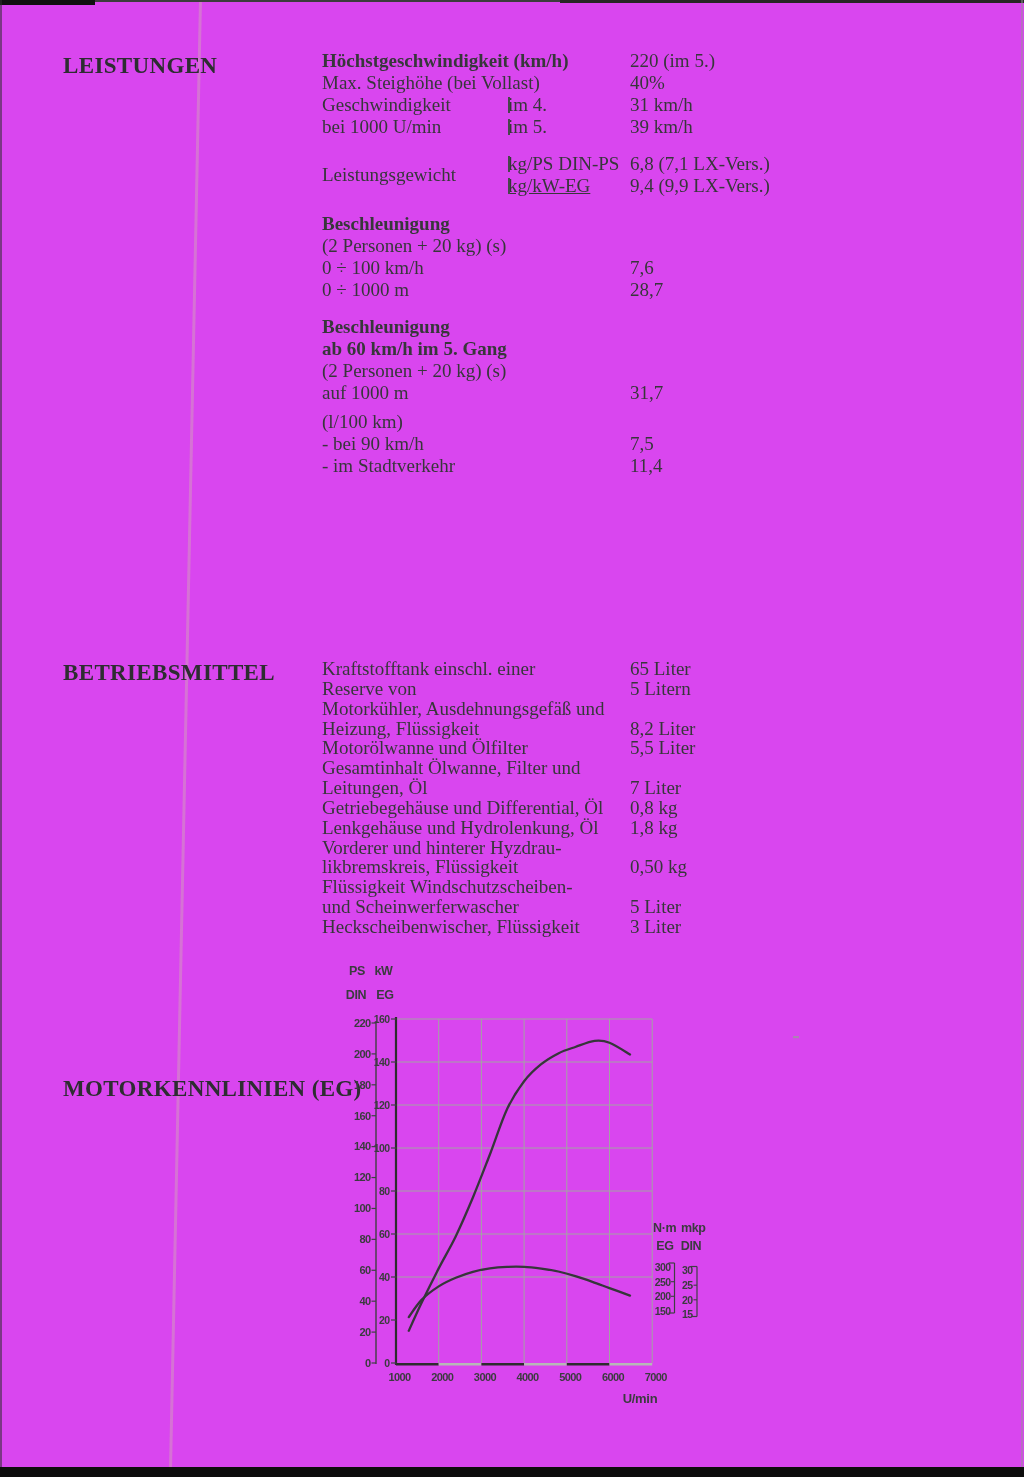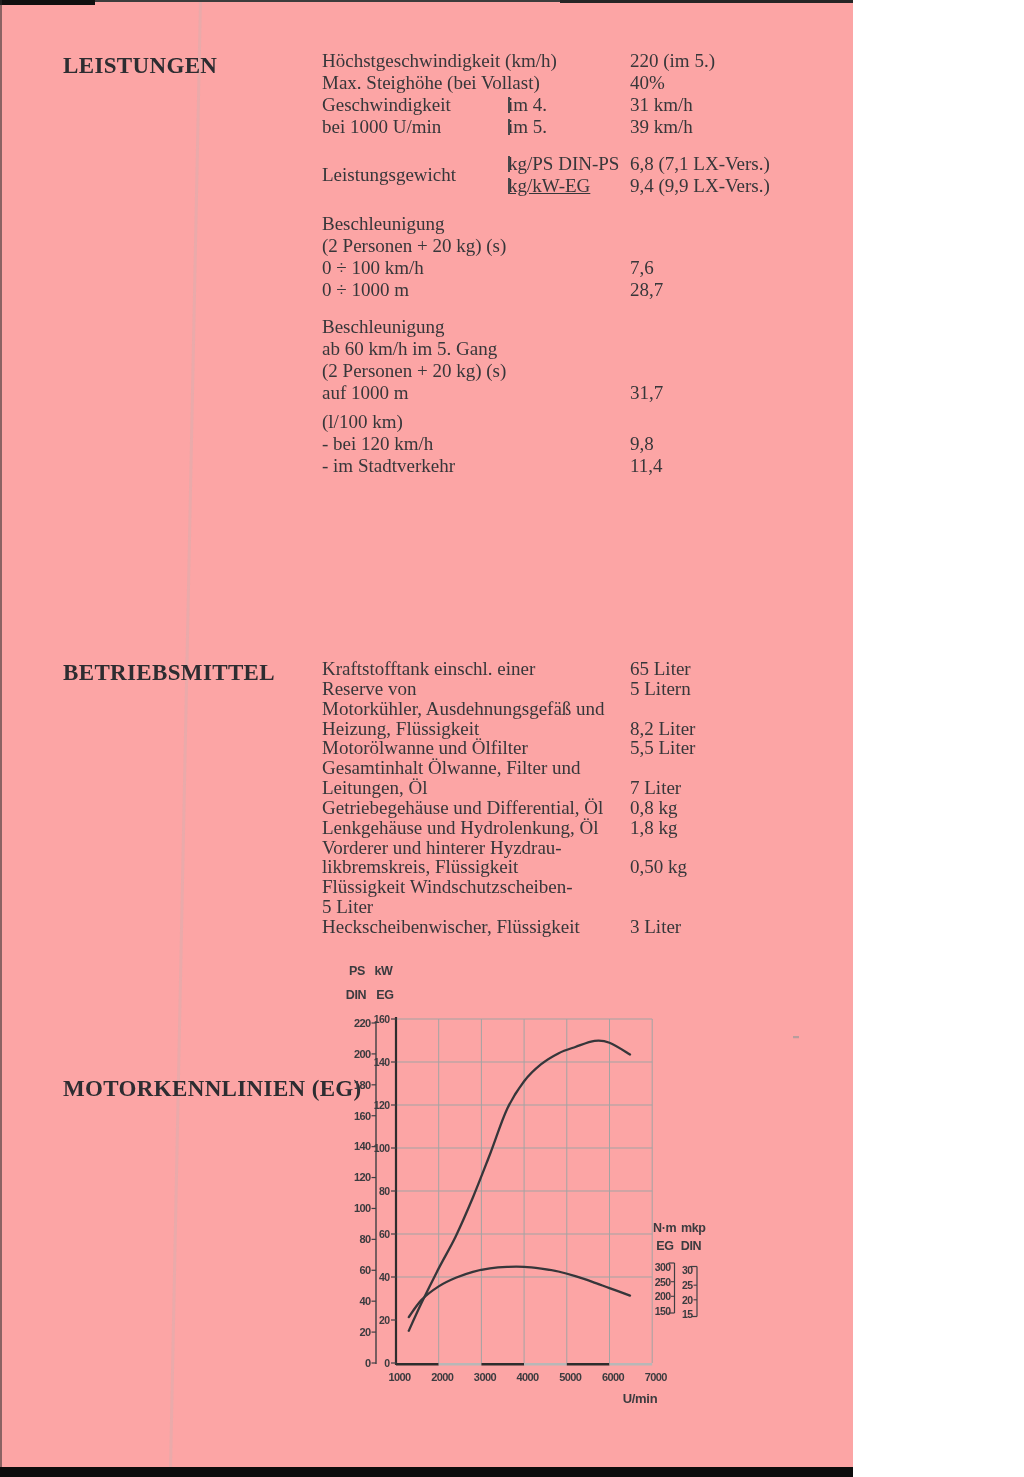--- a/index.html
+++ b/index.html
@@ -1,25 +1,25 @@
 <!DOCTYPE html>
 <html><head>
 <meta charset="utf-8">
 <style>
   html,body{margin:0;padding:0;background:#ffffff}
   *{box-sizing:border-box}
-  .page{position:relative;width:853px;height:1477px;background:#fca5a5;overflow:hidden;
+  .page{position:relative;width:1024px;height:1477px;background:#d946ef;overflow:hidden;
         font-family:"Liberation Serif","DejaVu Serif",serif;color:#37373a}
   .sec-head{position:absolute;left:63px;margin:0;font-size:23px;font-weight:700;
             letter-spacing:.35px;color:#2d2d31;line-height:1.1;white-space:nowrap}
   .spec{position:absolute;left:322px;width:560px;font-size:19px}
   .srow{display:grid;grid-template-columns:186px 122px 1fr;line-height:22px}
   .srow>*{white-space:nowrap}
   .lblfull{grid-column:1/3}
-  .b{font-weight:400}
+  .b{font-weight:700}
   .sub{position:relative;padding-left:0}
   .brace{position:absolute;left:0;top:3px;width:1.6px;height:16px;background:#47474b;display:inline-block}
   .line{line-height:22px;white-space:nowrap}
   .krow{display:grid;grid-template-columns:308px 1fr;line-height:22px}
   .krow>*{white-space:nowrap}
   .krow20{display:grid;grid-template-columns:308px 1fr;line-height:19.85px}
   .krow20>*{white-space:nowrap}
   .lg-lbl{align-self:center;white-space:nowrap}
   
   .fold{position:absolute;left:199px;top:0;width:2.5px;height:1469px;
@@ -94,22 +94,22 @@
         <div class="line b">ab 60 km/h im 5. Gang</div>
         <div class="line">(2 Personen + 20 kg) (s)</div>
         <div class="krow">
           <div>auf 1000 m</div>
           <div>31,7</div>
         </div>
       </div>
       <div class="spec" style="top: 411px;">
         <div class="line">(l/100 km)</div>
         <div class="krow">
-          <div>- bei 120 km/h</div>
-          <div>9,8</div>
+          <div>- bei 90 km/h</div>
+          <div>7,5</div>
         </div>
         <div class="krow">
           <div>- im Stadtverkehr</div>
           <div>11,4</div>
         </div>
       </div>
     </div>
   <div id="bm-block" class="spec" style="top:659px">
       <div class="krow20">
         <div>Kraftstofftank einschl. einer</div>
@@ -153,20 +153,21 @@
       </div>
       <div class="krow20">
         <div>likbremskreis, Flüssigkeit</div>
         <div>0,50 kg</div>
       </div>
       <div class="krow20">
         <div>Flüssigkeit Windschutzscheiben-</div>
         <div></div>
       </div>
       <div class="krow20">
+        <div>und Scheinwerferwascher</div>
         <div>5 Liter</div>
       </div>
       <div class="krow20">
         <div>Heckscheibenwischer, Flüssigkeit</div>
         <div>3 Liter</div>
       </div>
     </div>
 
   <svg id="chart-svg" width="1024" height="1477" viewBox="0 0 1024 1477" style="position:absolute;left:0;top:0">
       <line x1="396" y1="1019" x2="396" y2="1363" stroke="#a3a3a3" stroke-width="1"></line>

